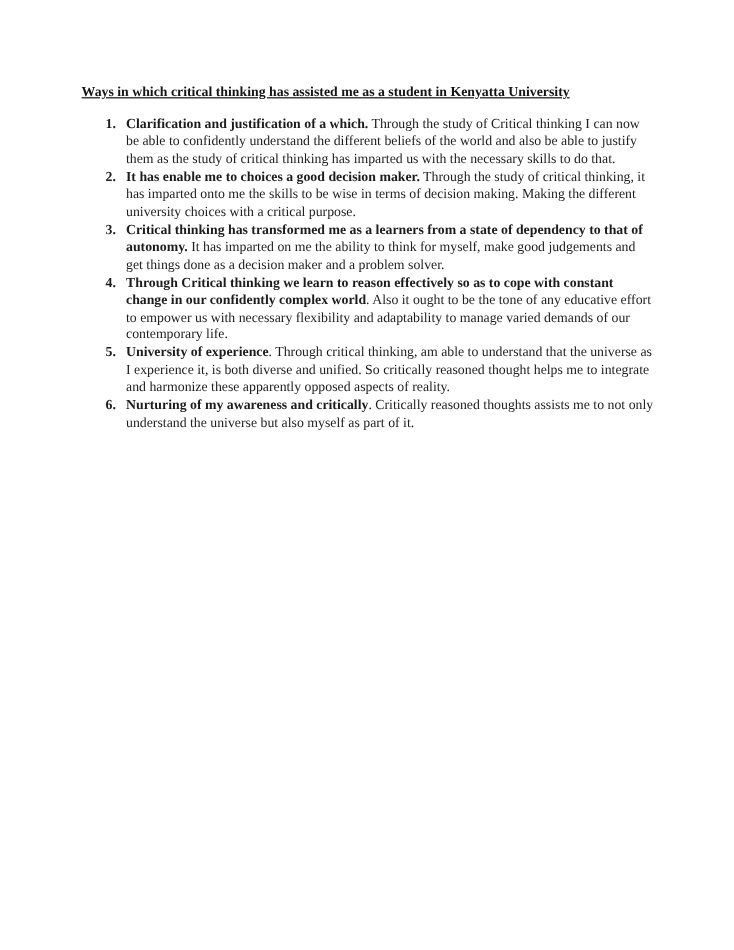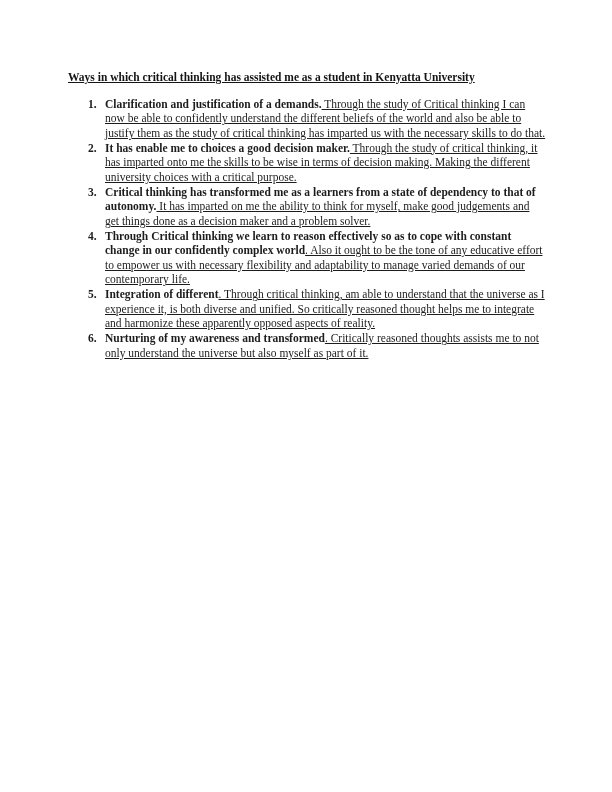--- a/index.html
+++ b/index.html
@@ -45,56 +45,55 @@
     width: 441px;
     font-size: 11.5px;
     line-height: 14.65px;
     text-align: left;
   }
   .item-lead {
     font-weight: bold;
   }
   .item-body {
     font-weight: normal;
-    text-decoration: underline;
   }
 </style>
 </head>
 <body>
 
 <div class="page">
 
   <div class="doc-title">Ways in which critical thinking has assisted me as a student in Kenyatta University</div>
 
   <div class="doc-list">
 
     <div class="list-item">
       <span class="item-number">1.</span>
-      <span class="item-text"><span class="item-lead">Clarification and justification of a demands.</span><span class="item-body"> Through the study of Critical thinking I can now be able to confidently understand the different beliefs of the world and also be able to justify them as the study of critical thinking has imparted us with the necessary skills to do that.</span></span>
+      <span class="item-text"><span class="item-lead">Clarification and justification of a which.</span><span class="item-body"> Through the study of Critical thinking I can now be able to confidently understand the different beliefs of the world and also be able to justify them as the study of critical thinking has imparted us with the necessary skills to do that.</span></span>
     </div>
 
     <div class="list-item">
       <span class="item-number">2.</span>
       <span class="item-text"><span class="item-lead">It has enable me to choices a good decision maker.</span><span class="item-body"> Through the study of critical thinking, it has imparted onto me the skills to be wise in terms of decision making. Making the different university choices with a critical purpose.</span></span>
     </div>
 
     <div class="list-item">
       <span class="item-number">3.</span>
       <span class="item-text"><span class="item-lead">Critical thinking has transformed me as a learners from a state of dependency to that of autonomy.</span><span class="item-body"> It has imparted on me the ability to think for myself, make good judgements and get things done as a decision maker and a problem solver.</span></span>
     </div>
 
     <div class="list-item">
       <span class="item-number">4.</span>
       <span class="item-text"><span class="item-lead">Through Critical thinking we learn to reason effectively so as to cope with constant change in our confidently complex world</span><span class="item-body">. Also it ought to be the tone of any educative effort to empower us with necessary flexibility and adaptability to manage varied demands of our contemporary life.</span></span>
     </div>
 
     <div class="list-item">
       <span class="item-number">5.</span>
-      <span class="item-text"><span class="item-lead">Integration of different</span><span class="item-body">. Through critical thinking, am able to understand that the universe as I experience it, is both diverse and unified. So critically reasoned thought helps me to integrate and harmonize these apparently opposed aspects of reality.</span></span>
+      <span class="item-text"><span class="item-lead">University of experience</span><span class="item-body">. Through critical thinking, am able to understand that the universe as I experience it, is both diverse and unified. So critically reasoned thought helps me to integrate and harmonize these apparently opposed aspects of reality.</span></span>
     </div>
 
     <div class="list-item">
       <span class="item-number">6.</span>
-      <span class="item-text"><span class="item-lead">Nurturing of my awareness and transformed</span><span class="item-body">. Critically reasoned thoughts assists me to not only understand the universe but also myself as part of it.</span></span>
+      <span class="item-text"><span class="item-lead">Nurturing of my awareness and critically</span><span class="item-body">. Critically reasoned thoughts assists me to not only understand the universe but also myself as part of it.</span></span>
     </div>
 
   </div>
 </div>
 
 </body></html>

